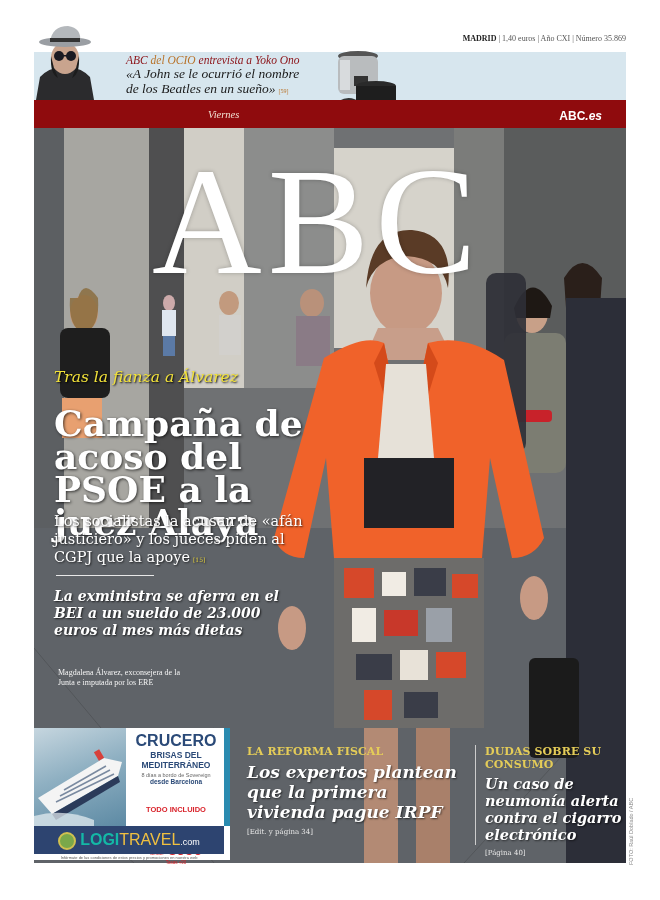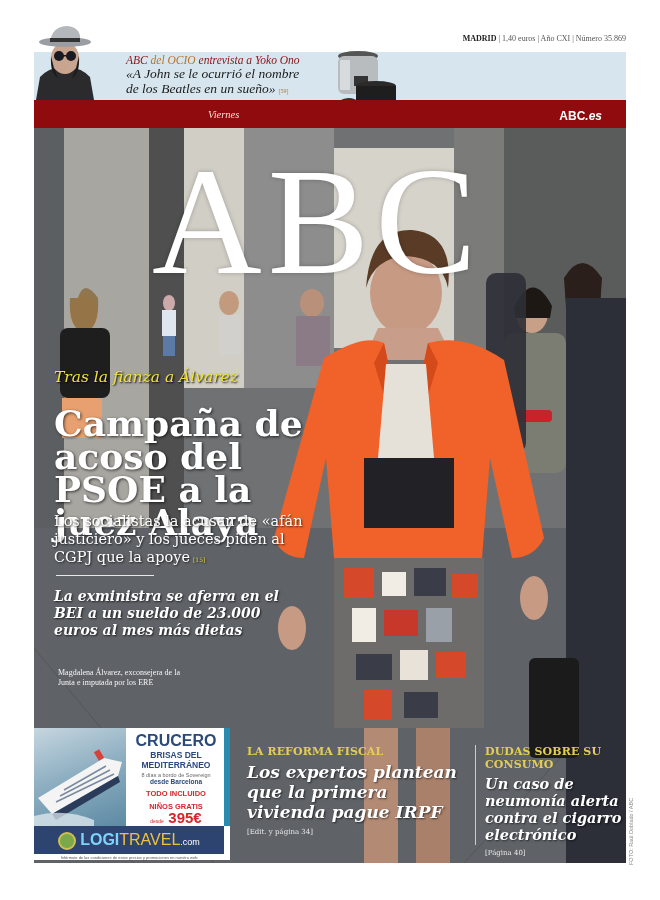--- a/index.html
+++ b/index.html
@@ -88,35 +88,35 @@
   .ad-ship {
     position: absolute; left: 0; top: 0; width: 92px; height: 98px;
     background: linear-gradient(160deg, #c6d6df 0%, #8fb0c2 45%, #5d8aa4 100%);
   }
   .ad-info { position: absolute; left: 94px; top: 0; width: 96px; height: 98px; text-align: center; }
   .ad-edge { position: absolute; right: 0; top: 0; width: 6px; height: 98px; background: #2a8bb0; }
   .ad-title { font-family: "Liberation Sans", sans-serif; font-weight: bold; font-size: 16px; color: #2b4a78; margin-top: 4px; }
   .ad-sub { font-family: "Liberation Sans", sans-serif; font-weight: bold; font-size: 8.5px; line-height: 10px; color: #2b4a78; }
   .ad-small { font-family: "Liberation Sans", sans-serif; font-size: 5.5px; color: #666; margin-top: 2px; }
   .ad-small2 { font-family: "Liberation Sans", sans-serif; font-weight: bold; font-size: 6.5px; color: #2b4a78; }
-  .ad-red { font-family: "Liberation Sans", sans-serif; font-weight: bold; font-size: 7.5px; line-height: 9px; color: #d9222a; margin-top: 4px; }
+  .ad-red { font-family: "Liberation Sans", sans-serif; font-weight: bold; font-size: 7.5px; line-height: 9px; color: #d9222a; margin-top: 20px; }
   .ad-price-row { font-family: "Liberation Sans", sans-serif; color: #d9222a; line-height: 14px; }
   .ad-price-row .from { font-size: 5px; }
   .ad-price-row .price { font-size: 15px; font-weight: bold; }
   .ad-tax { font-family: "Liberation Sans", sans-serif; font-size: 4.5px; color: #d9222a; }
   .ad-brand {
     position: absolute; left: 0; top: 98px; width: 190px; height: 28px; background: #2d4470;
     font-family: "Liberation Sans", sans-serif; font-weight: bold; font-size: 16px; line-height: 28px;
     text-align: center;
   }
   .ad-brand .logo-mark {
     display: inline-block; width: 14px; height: 14px; border-radius: 50%; background: #7aa84a;
     vertical-align: middle; margin-right: 4px; border: 2px solid #d0c050;
   }
-  .ad-brand .logi { color: #7dd3fc; text-align: center; }
+  .ad-brand .logi { color: #14b8a6; text-align: center; }
   .ad-brand .travel { color: #f0c040; font-weight: normal; }
   .ad-brand .dotcom { color: #ffffff; font-size: 9px; font-weight: normal; }
   .ad-note {
     position: absolute; left: 0; top: 127px; width: 190px; text-align: center;
     font-family: "Liberation Sans", sans-serif; font-size: 4px; color: #555;
   }
   .box1 { position: absolute; left: 213px; top: 617px; width: 220px; }
   .box2 { position: absolute; left: 451px; top: 617px; width: 140px; }
   .box-divider { position: absolute; left: 441px; top: 617px; width: 1px; height: 100px; background: #ccc; }
   .box-kicker {

